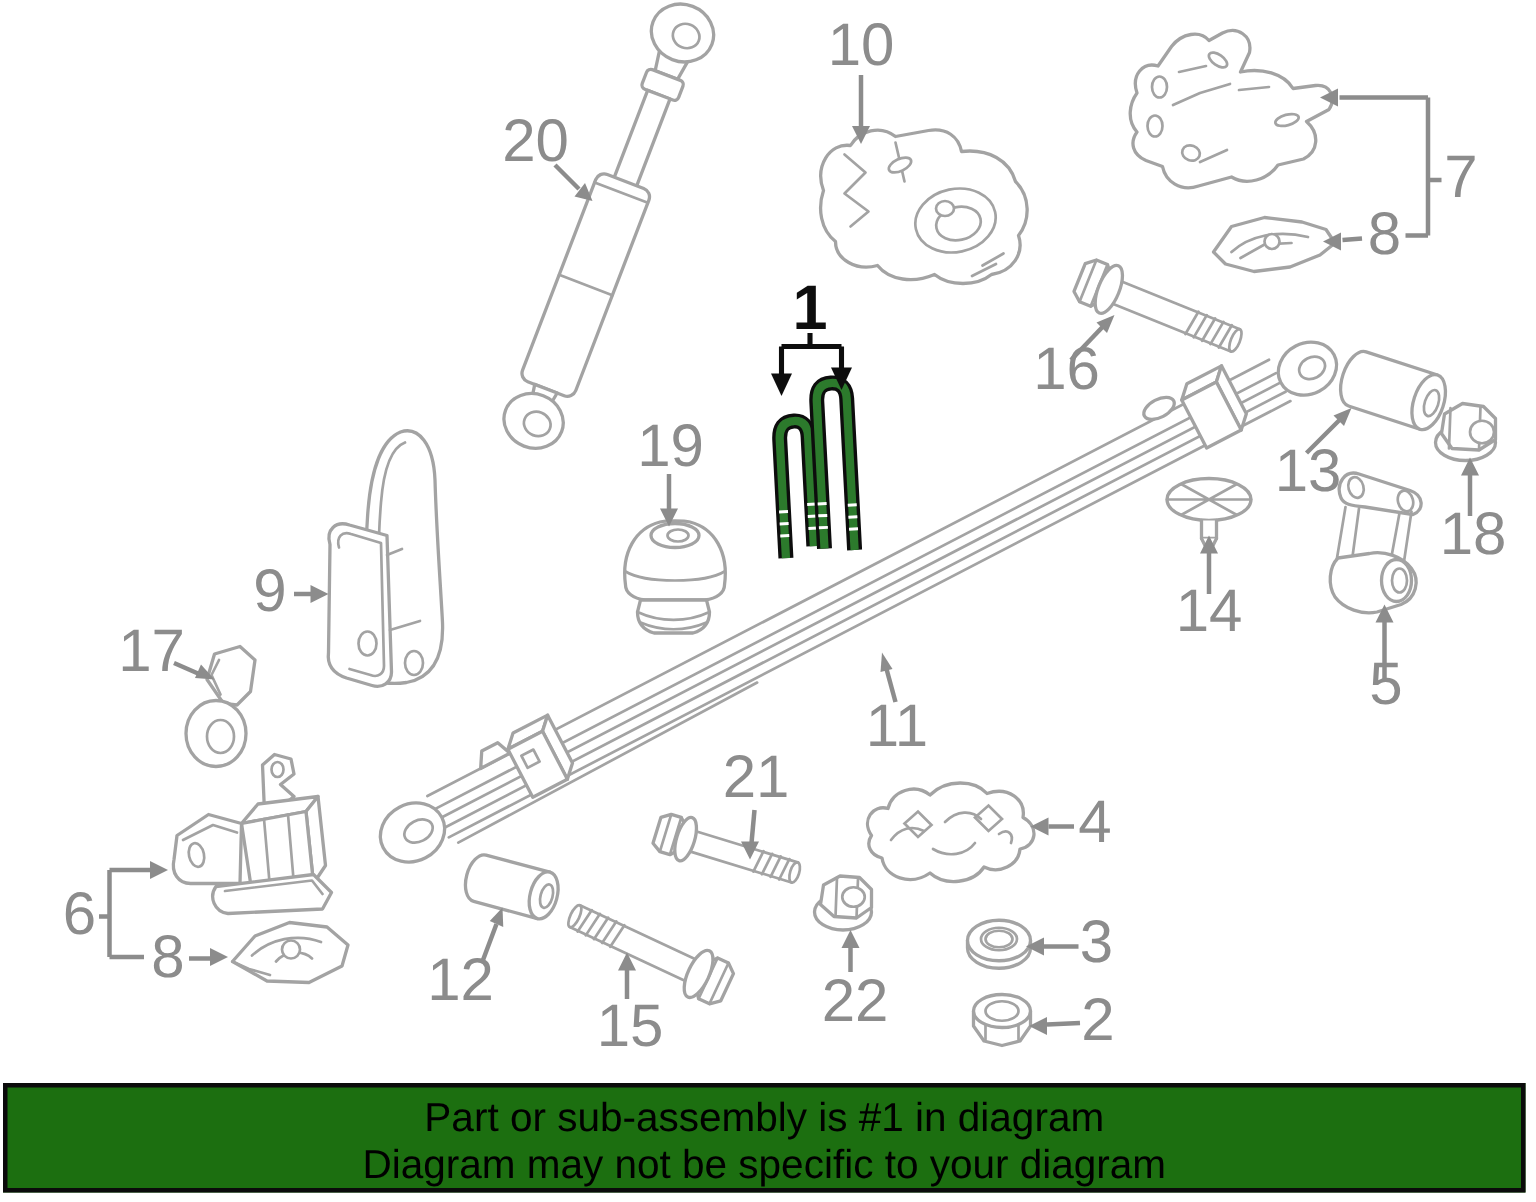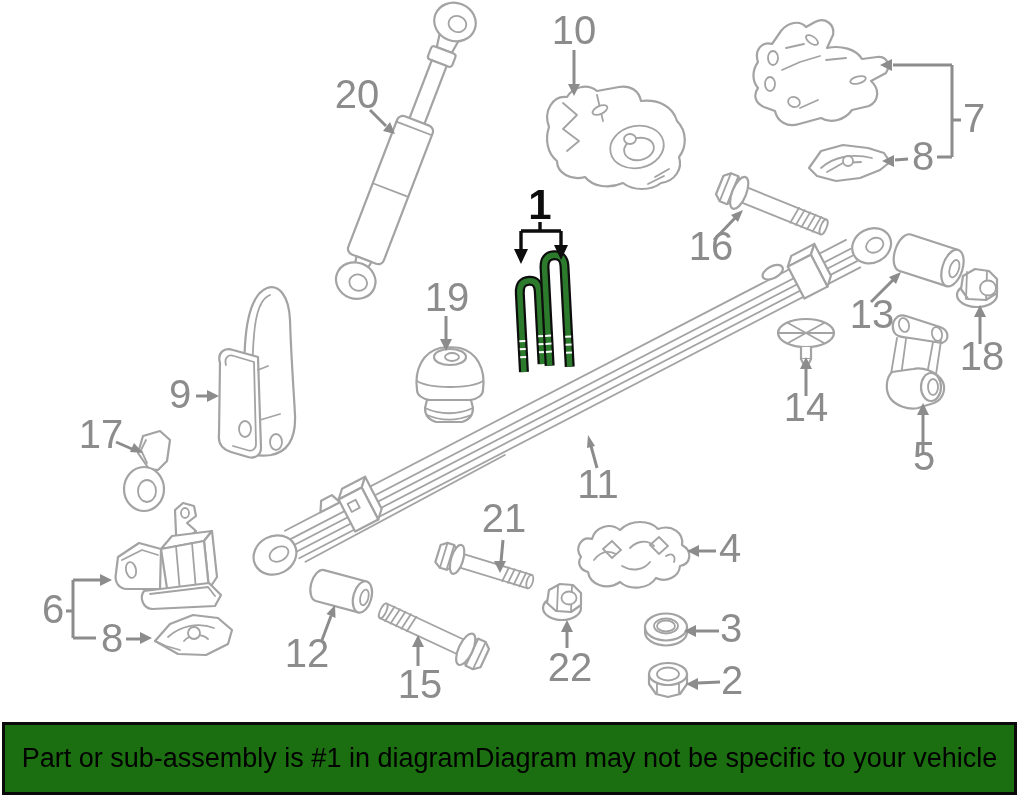--- a/index.html
+++ b/index.html
@@ -19,21 +19,21 @@
   .k{stroke:#0d0d0d;stroke-width:3.4;fill:none}
   .kh{fill:#0d0d0d;stroke:none}
   .lblk{fill:#0d0d0d;font-size:42px;font-weight:700;text-anchor:middle}
   
   .ubo{fill:none;stroke:var(--highlight_outline,#0d0d0d);stroke-width:10;stroke-linejoin:round}
   .ubi{fill:none;stroke:var(--highlight,#2c7a2c);stroke-width:5.5;stroke-linejoin:round}
   .tick{stroke:#fff;stroke-width:2}
   
   .banner{position:absolute;left:2px;top:722px;width:1015px;height:73px;box-sizing:border-box;
           background:var(--banner_bg,#1c6f10);border:3px solid #0b0b0b;
-          display:flex;flex-direction:row;align-items:center;justify-content:center}
+          display:flex;flex-direction:column;align-items:center;justify-content:flex-end}
   .banner div{color:var(--banner_text,#000);font-size:27px;line-height:31px;white-space:nowrap}
 </style>
 </head>
 <body>
 
 <div class="stage">
 <svg width="1024" height="801" viewBox="0 0 1024 801">
 
   <g transform="translate(275,555) rotate(-27.4)">
     <path class="w" d="M20,-17 L652,-17 L652,14 L20,14 Z"></path>
@@ -364,15 +364,15 @@
   <text class="lbl" x="101" y="437" dominant-baseline="middle">17</text>
   <text class="lbl" x="982" y="359" dominant-baseline="middle">18</text>
   <text class="lbl" x="447" y="300" dominant-baseline="middle">19</text>
   <text class="lbl" x="357" y="97" dominant-baseline="middle">20</text>
   <text class="lbl" x="504" y="521" dominant-baseline="middle">21</text>
   <text class="lbl" x="570" y="670" dominant-baseline="middle">22</text>
 </svg>
 
   <div class="banner">
     <div>Part or sub-assembly is #1 in diagram</div>
-    <div>Diagram may not be specific to your vehicle</div>
+    <div>Diagram may not be specific to your diagram</div>
   </div>
 </div>
 
 </body></html>

